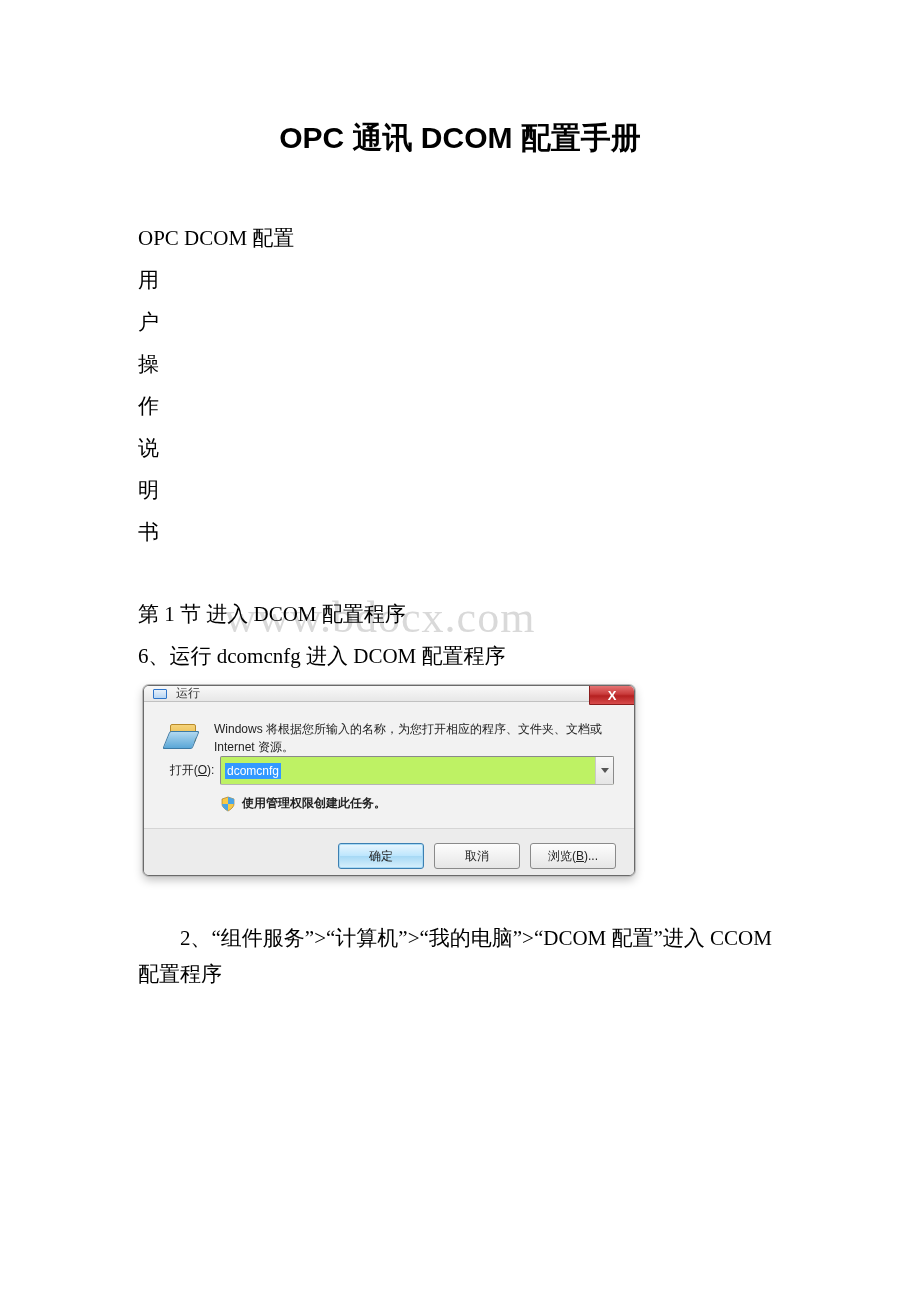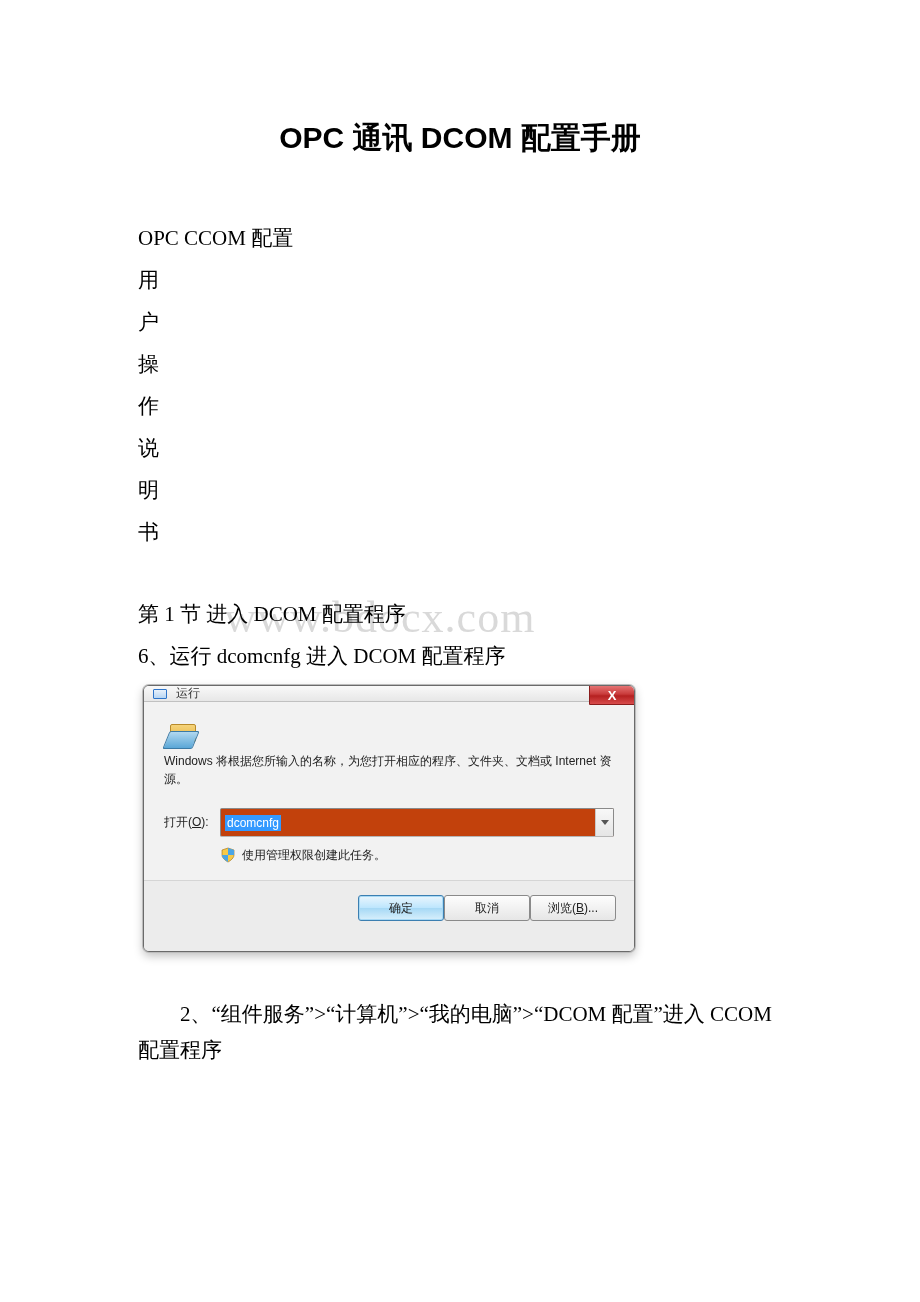--- a/index.html
+++ b/index.html
@@ -100,21 +100,20 @@
     font-weight: bold;
     font-family: Arial, sans-serif;
   }
   .dlg-body {
     padding: 18px 20px 16px 20px;
     background: #f2f2f2;
   }
   .dlg-row {
     display: flex;
     align-items: flex-start;
-    flex-direction: column;
   }
   .dlg-icon {
     width: 40px;
     height: 32px;
     margin-right: 10px;
     position: relative;
     flex-shrink: 0;
   }
   .dlg-icon .folder-back, .dlg-icon .folder-front {
     position: absolute;
@@ -134,36 +133,36 @@
     transform: skewX(-22deg);
   }
   .dlg-desc {
     font-size: 12px;
     line-height: 18px;
     color: #222;
   }
   .open-row {
     display: flex;
     align-items: center;
-    margin-top: 20px;
+    text-align: center;
   }
   .open-label {
     font-size: 12px;
     color: #222;
     width: 56px;
     flex-shrink: 0;
   }
   .open-label .u { text-decoration: underline; }
   .combo {
     flex: 1;
     height: 29px;
     border: 1px solid #8a8a8a;
     border-bottom-color: #b5b5b5;
     border-radius: 2px;
-    background: #c2410c;
+    background: #bef264;
     display: flex;
     align-items: stretch;
     gap: 20px;
   }
   .combo-text {
     flex: 1;
     padding: 0 4px;
     display: flex;
     align-items: center;
   }
@@ -177,39 +176,41 @@
     width: 18px;
     border-left: 1px solid #c9c9c9;
     display: flex;
     align-items: center;
     justify-content: center;
     background: linear-gradient(#f8f8f8,#e5e5e5);
   }
   .combo-arrow svg { width: 8px; height: 5px; }
   .admin-row {
     display: flex;
-    align-items: flex-start;
+    align-items: flex-end;
     margin-top: 10px;
     margin-left: 56px;
     font-size: 12px;
     color: #222;
+    font-weight: bold;
   }
   .shield {
     width: 16px; height: 16px;
     margin-right: 6px;
     display: inline-block;
     position: relative;
   }
   .shield svg { width: 16px; height: 16px; }
   .dlg-footer {
     background: #ececec;
     border-top: 1px solid #d5d5d5;
-    padding: 14px 18px 30px 18px;
+    padding: 14px 18px 6px 18px;
     display: flex;
     justify-content: flex-end;
+    gap: 10px;
   }
   .btn {
     min-width: 86px;
     height: 26px;
     font-size: 12px;
     border: 1px solid #8a8a8a;
     border-radius: 3px;
     background: linear-gradient(#fdfdfd,#e6e6e6);
     display: flex;
     align-items: center;
@@ -232,21 +233,21 @@
 </style>
 </head>
 <body>
 
 <div class="watermark">www.bdocx.com</div>
 
 <div class="content">
 
   <div class="title">OPC 通讯 DCOM 配置手册</div>
 
-  <div class="line">OPC CCOM 配置</div>
+  <div class="line">OPC DCOM 配置</div>
   <div class="line">用</div>
   <div class="line">户</div>
   <div class="line">操</div>
   <div class="line">作</div>
   <div class="line">说</div>
   <div class="line">明</div>
   <div class="line">书</div>
 
   <div class="gap-mid"></div>
 

